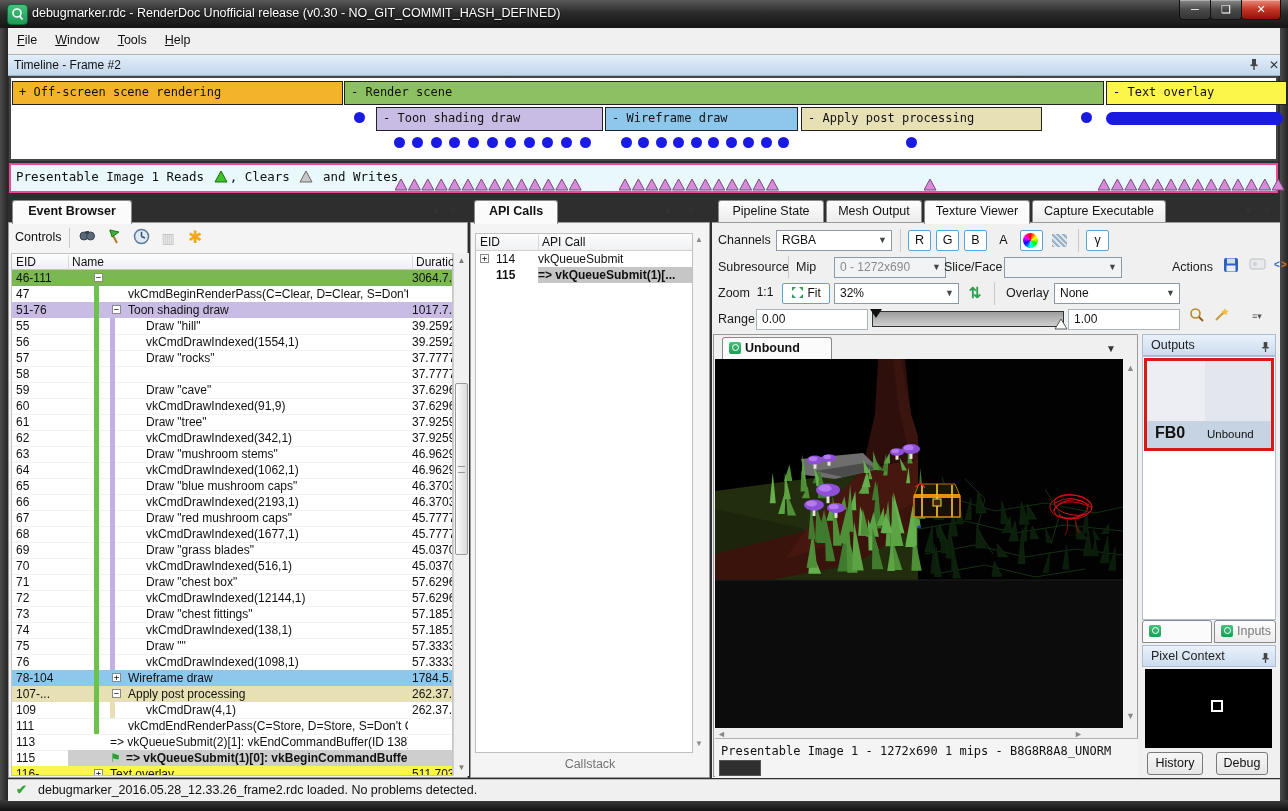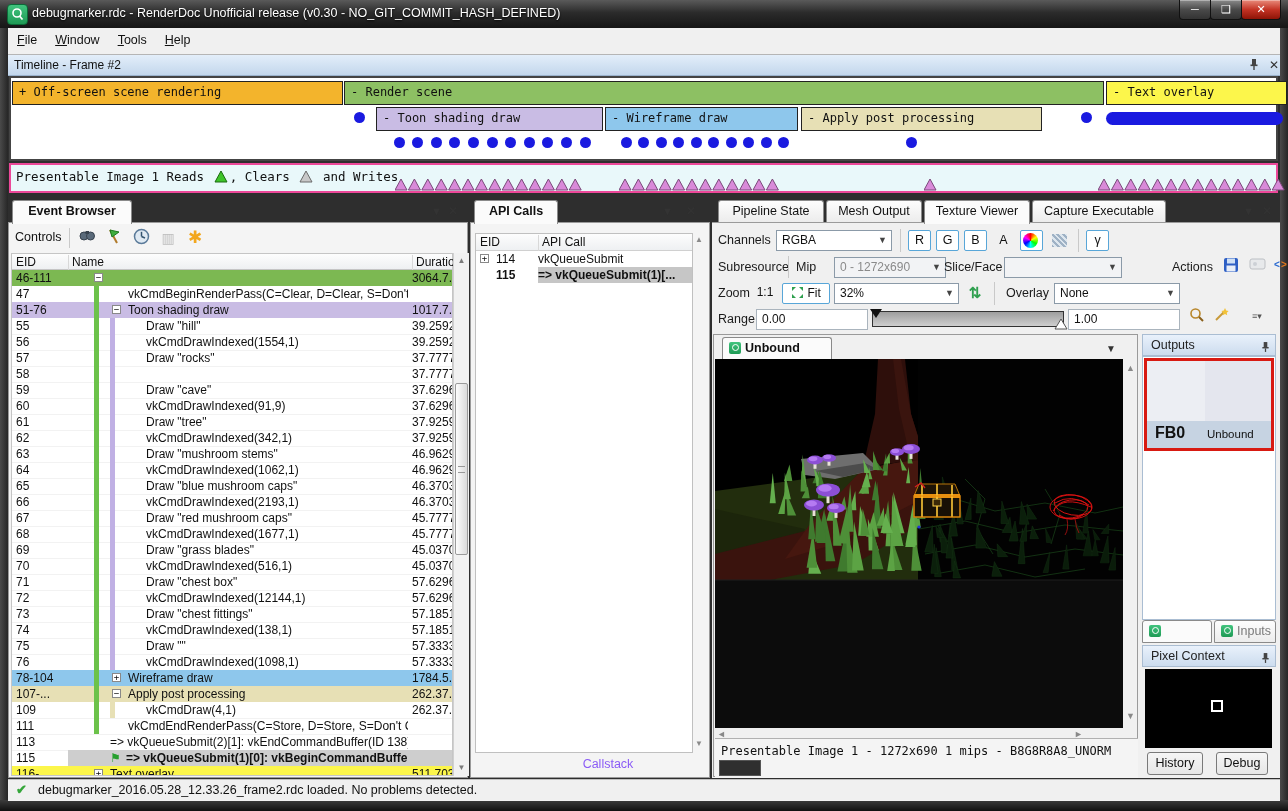--- a/index.html
+++ b/index.html
@@ -68,21 +68,21 @@
   .sthumb{position:absolute;left:1px;width:13px;background:linear-gradient(90deg,#fdfdfd,#dadada);
     border:1px solid #9a9a9a;border-radius:2px;box-sizing:border-box;}
   .sthumb .grip{position:absolute;left:2px;right:2px;top:50%;height:5px;margin-top:-3px;
     border-top:1px solid #999;border-bottom:1px solid #999;}
 
   
   #api-body{left:470px;top:222px;width:240px;height:556px;background:#f4f4f4;border:1px solid #9a9a9a;box-sizing:border-box;}
   #api-list{left:4px;top:10px;width:218px;height:520px;background:#fff;border:1px solid #c0c0c0;box-sizing:border-box;}
   #api-hdr{left:0;top:0;width:216px;height:16px;background:linear-gradient(#fdfdfd,#eef0f2);border-bottom:1px solid #d0d0d0;}
   .apirow{position:absolute;left:0;width:216px;height:16px;font-size:12px;line-height:16px;white-space:nowrap;}
-  #callstack{left:0;top:534px;width:238px;text-align:center;font-size:12.5px;color:#8b5cf6;padding-left:18px;}
+  #callstack{left:0;top:534px;width:238px;text-align:center;font-size:12.5px;color:#737373;}
 
   
   #rp-body{left:712px;top:222px;width:568px;height:556px;background:#f0f0f0;border-top:1px solid #9a9a9a;box-sizing:border-box;}
   .ctl-label{position:absolute;font-size:12.5px;color:#1a1a1a;}
   .combo{position:absolute;background:#fff;border:1px solid #8b9aa8;box-sizing:border-box;height:21px;
     font-size:12px;line-height:19px;padding-left:5px;}
   .combo .da{position:absolute;right:4px;top:0;color:#444;font-size:9px;line-height:19px;}
   .combo.disabled{background:#f2f3f5;color:#8a8a8a;}
   .chanbtn{position:absolute;width:23px;height:21px;background:#fff;border:1px solid #58a6d8;border-radius:2px;
     text-align:center;line-height:19px;font-size:12.5px;box-sizing:border-box;}

